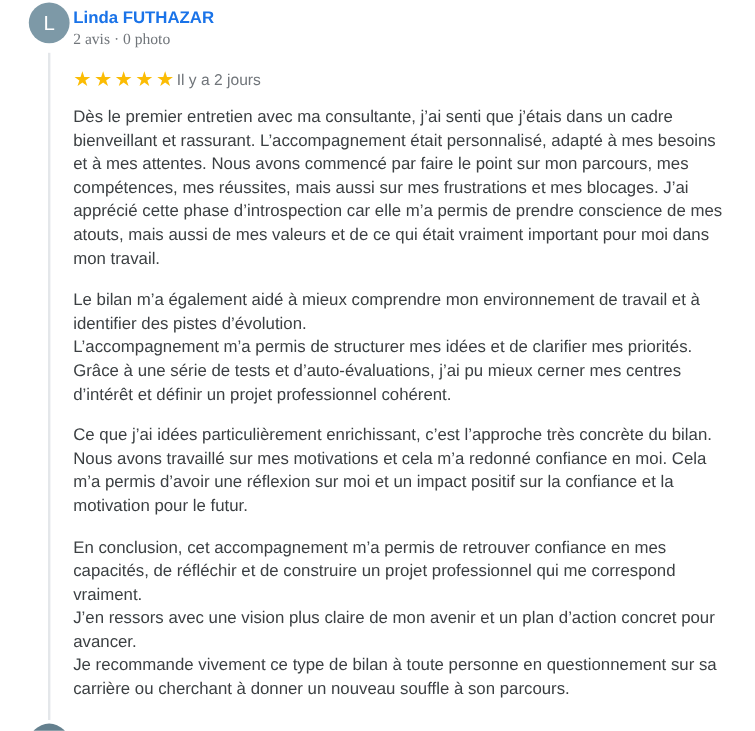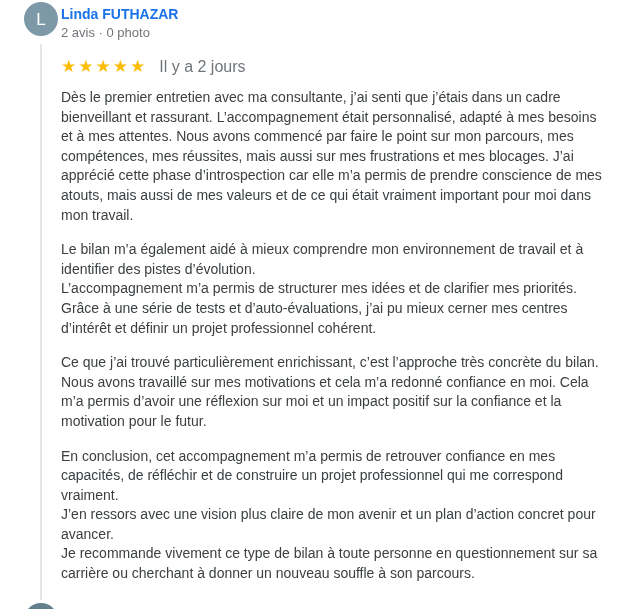--- a/index.html
+++ b/index.html
@@ -45,35 +45,35 @@
   }
   .author-name{
     color:var(--name-blue);
     font-size:14px;font-weight:700;line-height:18px;
     cursor:pointer;
   }
   .author-meta{
     color:var(--meta-gray);
     font-size:13px;line-height:18px;
     margin-top:1px;
+    font-family:Liberation Serif, serif;
   }
   .rating-row{
     margin-top:17px;
     display:flex;align-items:center;
   }
   .stars{
     color:var(--star-amber);
     font-size:17px;line-height:16px;
     letter-spacing:2px;
     display:flex;
   }
   .review-date{
     color:var(--meta-gray);
-    font-size:16px;line-height:16px;
-    margin-left:12px;
+    font-size:13px;line-height:16px;
   }
   .review-text{
     margin-top:13px;
     color:var(--body-text);
     font-size:14px;line-height:19.6px;
     width:547px;
   }
   .review-text p{
     white-space:pre-line;
     margin:0 0 15px 0;
@@ -107,20 +107,20 @@
         <span>★</span>
         <span>★</span>
       </div>
       <span class="review-date">Il y a 2 jours</span>
     </div>
 
     <div class="review-text">
       <p>Dès le premier entretien avec ma consultante, j’ai senti que j’étais dans un cadre bienveillant et rassurant. L’accompagnement était personnalisé, adapté à mes besoins et à mes attentes. Nous avons commencé par faire le point sur mon parcours, mes compétences, mes réussites, mais aussi sur mes frustrations et mes blocages. J’ai apprécié cette phase d’introspection car elle m’a permis de prendre conscience de mes atouts, mais aussi de mes valeurs et de ce qui était vraiment important pour moi dans mon travail.</p>
       <p>Le bilan m’a également aidé à mieux comprendre mon environnement de travail et à identifier des pistes d’évolution.
 L’accompagnement m’a permis de structurer mes idées et de clarifier mes priorités. Grâce à une série de tests et d’auto-évaluations, j’ai pu mieux cerner mes centres d’intérêt et définir un projet professionnel cohérent.</p>
-      <p>Ce que j’ai trouvé particulièrement enrichissant, c’est l’approche très concrète du bilan. Nous avons travaillé sur mes motivations et cela m’a redonné confiance en moi. Cela m’a permis d’avoir une réflexion sur moi et un impact positif sur la confiance et la motivation pour le futur.</p>
+      <p>Ce que j’ai idées particulièrement enrichissant, c’est l’approche très concrète du bilan. Nous avons travaillé sur mes motivations et cela m’a redonné confiance en moi. Cela m’a permis d’avoir une réflexion sur moi et un impact positif sur la confiance et la motivation pour le futur.</p>
       <p>En conclusion, cet accompagnement m’a permis de retrouver confiance en mes capacités, de réfléchir et de construire un projet professionnel qui me correspond vraiment.
 J’en ressors avec une vision plus claire de mon avenir et un plan d’action concret pour avancer.
 Je recommande vivement ce type de bilan à toute personne en questionnement sur sa carrière ou cherchant à donner un nouveau souffle à son parcours.</p>
     </div>
 
   </div>
 </div>
 
 </body></html>

